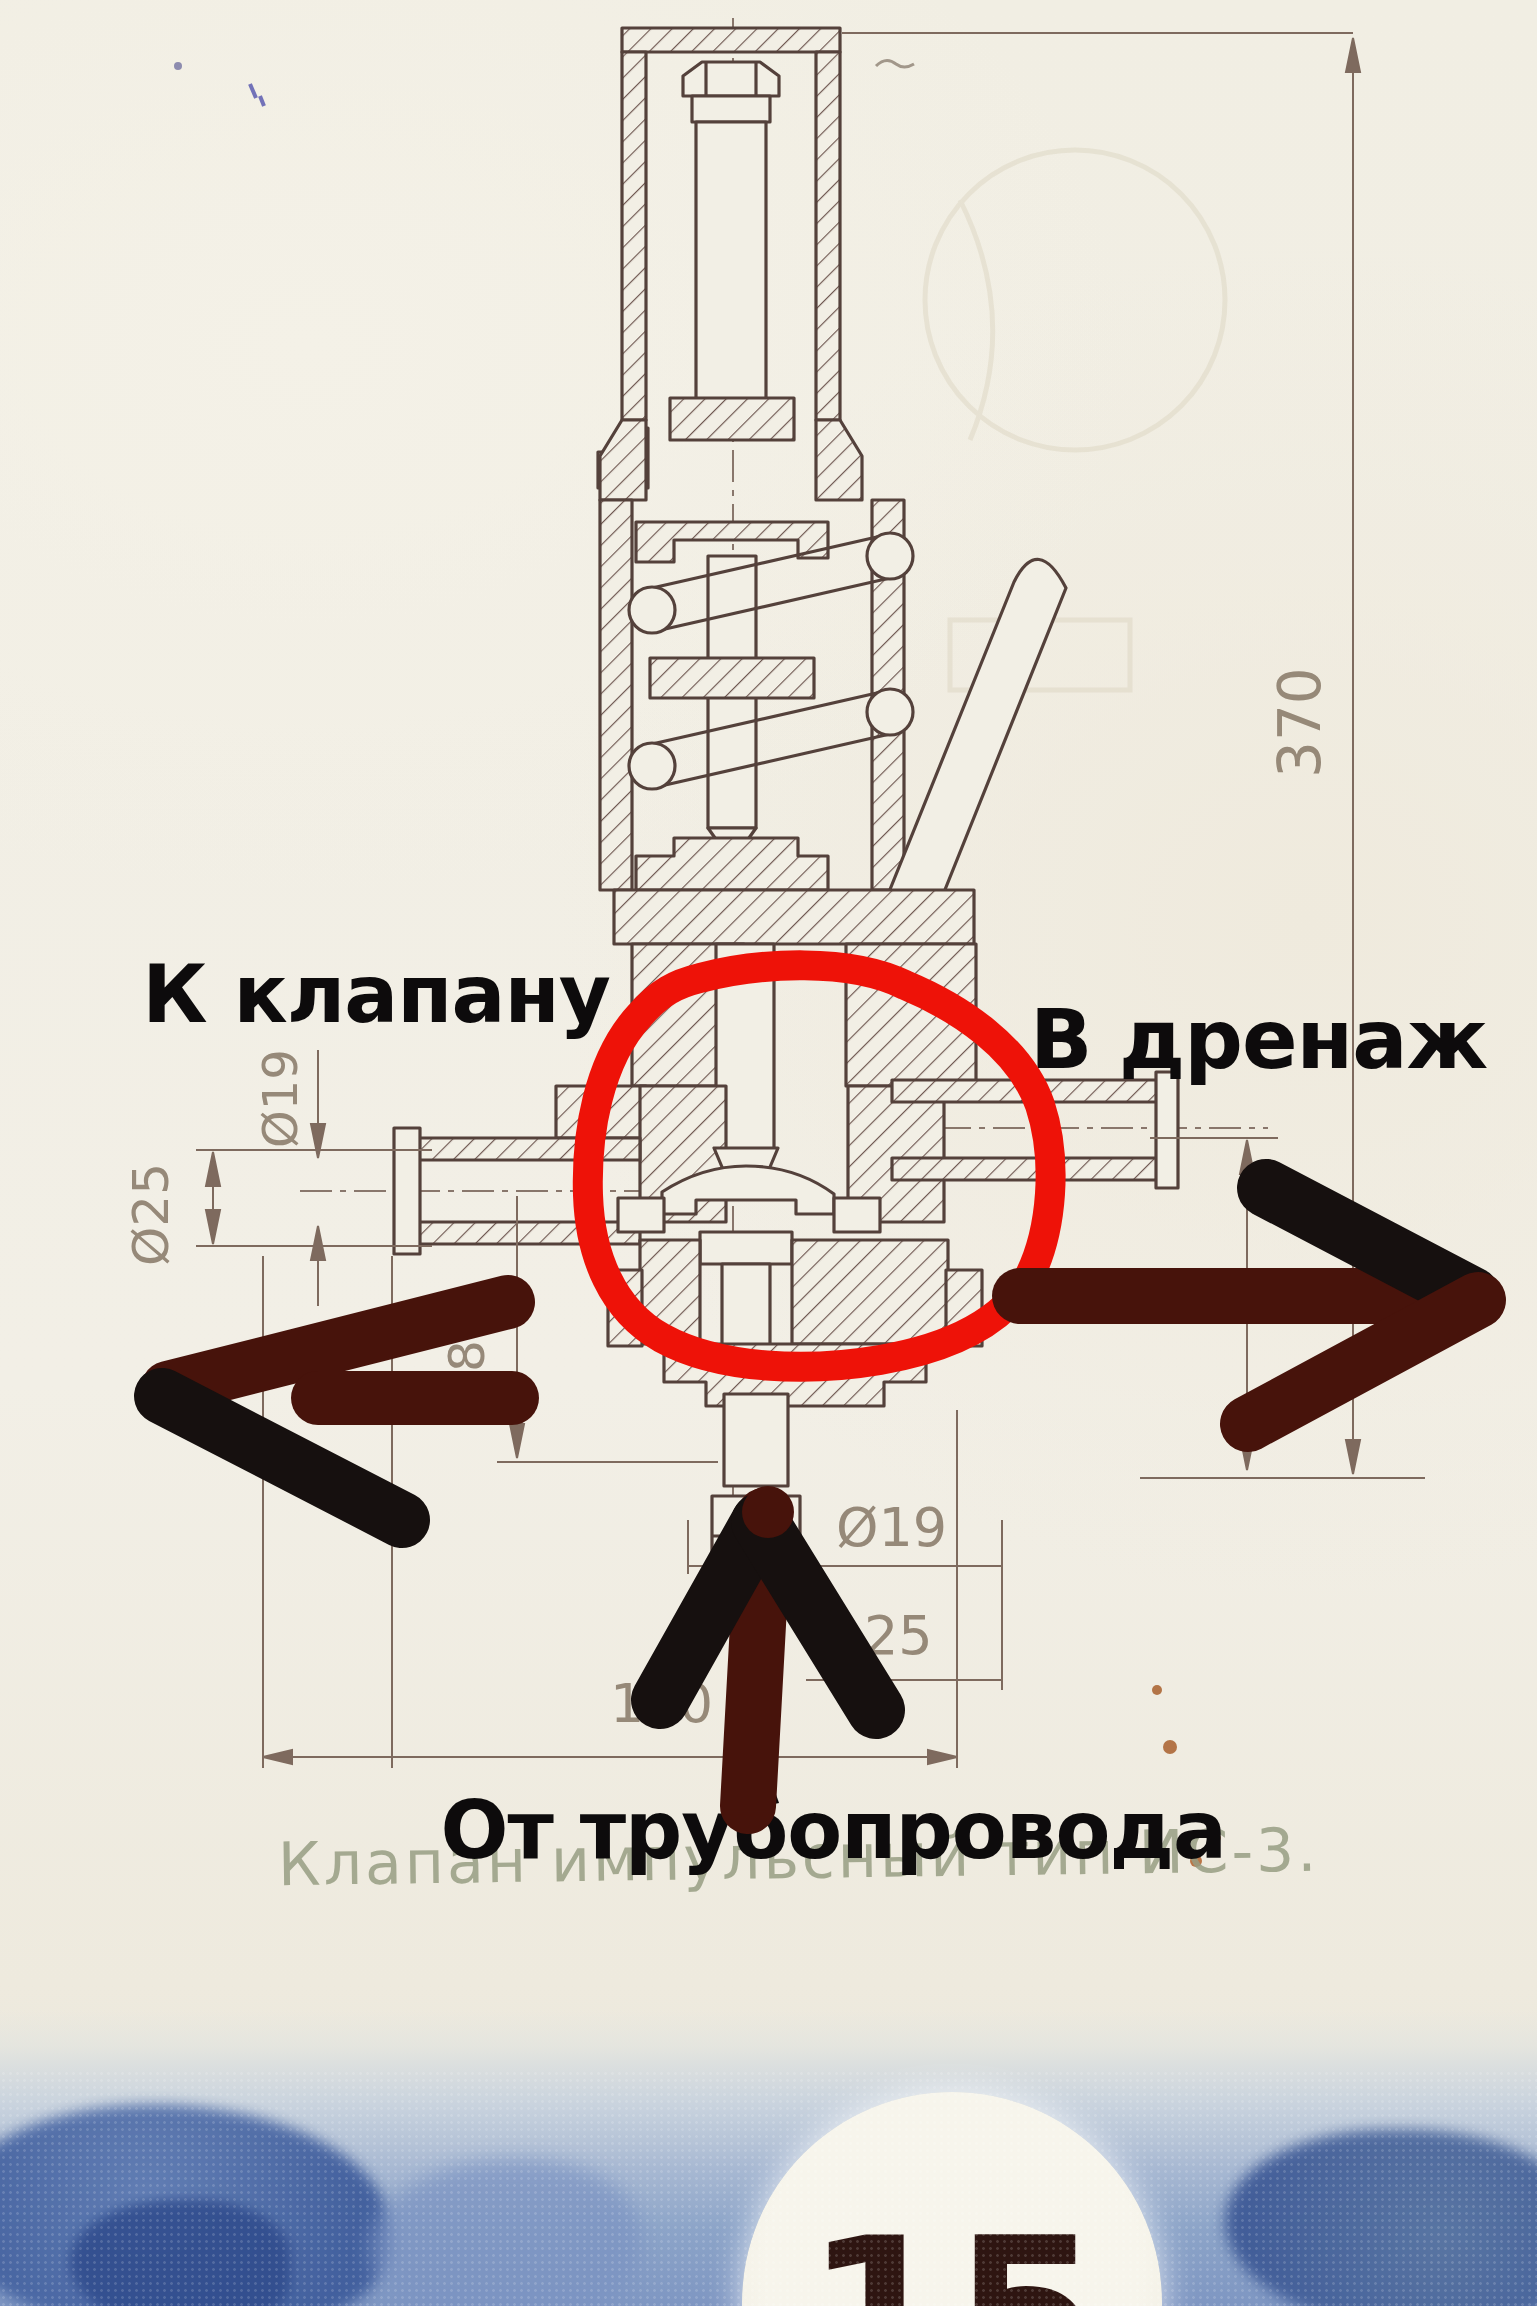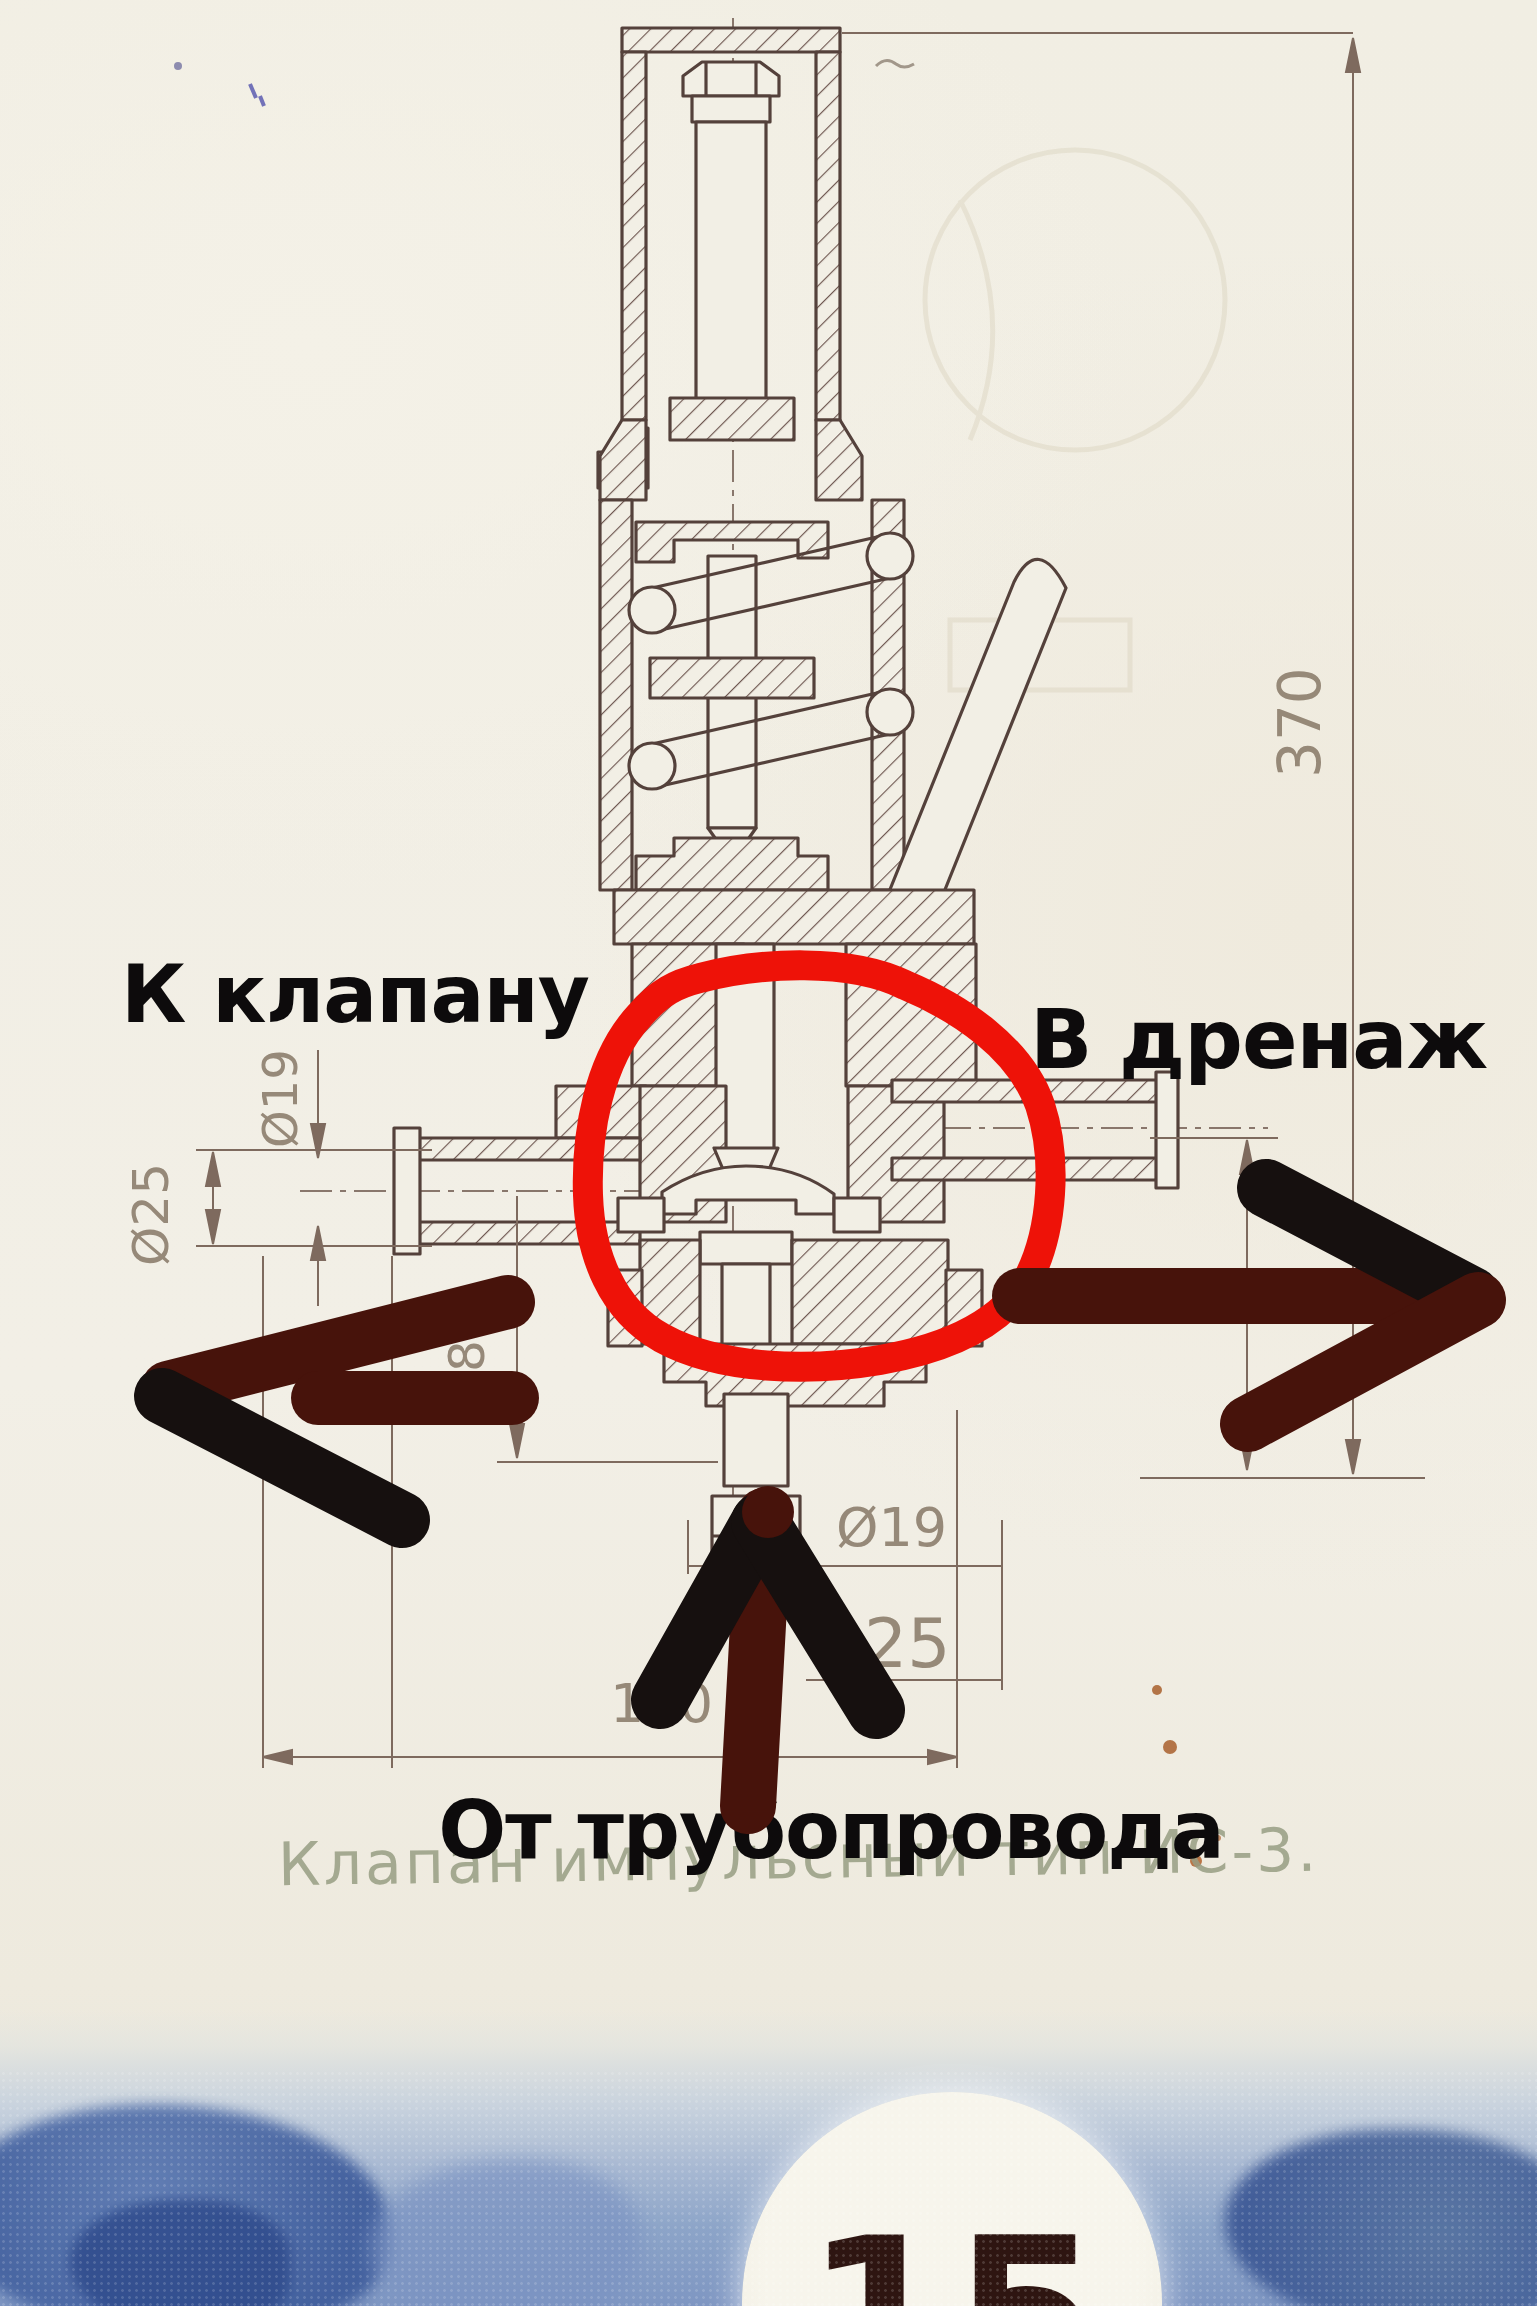--- a/index.html
+++ b/index.html
@@ -15,21 +15,21 @@
   #draw-layer{z-index:1;}
   #annot-layer{z-index:6;}
   .dim{
     position:absolute;z-index:3;color:#8f8170;opacity:.92;
     font-family:"DejaVu Sans",sans-serif;font-weight:400;white-space:nowrap;
   }
   .rot{transform:rotate(-90deg);transform-origin:0 0;}
   .lbl{
     position:absolute;z-index:4;color:#0d0b0c;font-weight:bold;
     font-family:"DejaVu Sans","Liberation Sans",sans-serif;
-    text-align:center;white-space:nowrap;letter-spacing:-1px;
+    text-align:right;white-space:nowrap;letter-spacing:-1px;
   }
   #caption{
     position:absolute;z-index:3;left:278px;top:1822px;width:1040px;
     font-size:60px;letter-spacing:3px;color:rgba(151,158,131,.85);
     white-space:nowrap;transform:rotate(-0.8deg);
     font-family:"DejaVu Sans",sans-serif;
   }
   #footer{
     position:absolute;z-index:7;left:0;right:0;top:2010px;height:296px;
     background:linear-gradient(180deg,
@@ -199,21 +199,21 @@
       <circle cx="1196" cy="1861" r="6" fill="#b2622d" opacity=".85"></circle>
       <circle cx="1218" cy="1838" r="3" fill="#b2622d" opacity=".7"></circle>
     </g>
   </svg>
 
   <span class="dim rot" style="left:1266px;top:778px;font-size:58px;">370</span>
   <span class="dim rot" style="left:252px;top:1148px;font-size:48px;">Ø19</span>
   <span class="dim rot" style="left:122px;top:1266px;font-size:50px;">Ø25</span>
   <span class="dim rot" style="left:438px;top:1372px;font-size:50px;">80</span>
   <span class="dim" style="left:836px;top:1496px;font-size:54px;">Ø19</span>
-  <span class="dim" style="left:864px;top:1604px;font-size:68px;">25</span>
+  <span class="dim" style="left:864px;top:1604px;font-size:54px;">25</span>
   <span class="dim" style="left:610px;top:1672px;font-size:54px;">170</span>
 
   <div id="caption">Клапан импульсный тип ИС-3.</div>
 
   <div class="lbl" style="left:100px;top:948px;width:510px;font-size:80px;">К клапану</div>
   <div class="lbl" style="left:1030px;top:992px;width:450px;font-size:82px;">В дренаж</div>
   <div class="lbl" style="left:436px;top:1784px;width:790px;font-size:80px;">От трубопровода</div>
 
   <svg id="annot-layer" class="layer" viewBox="0 0 1537 2306">
     <g>

